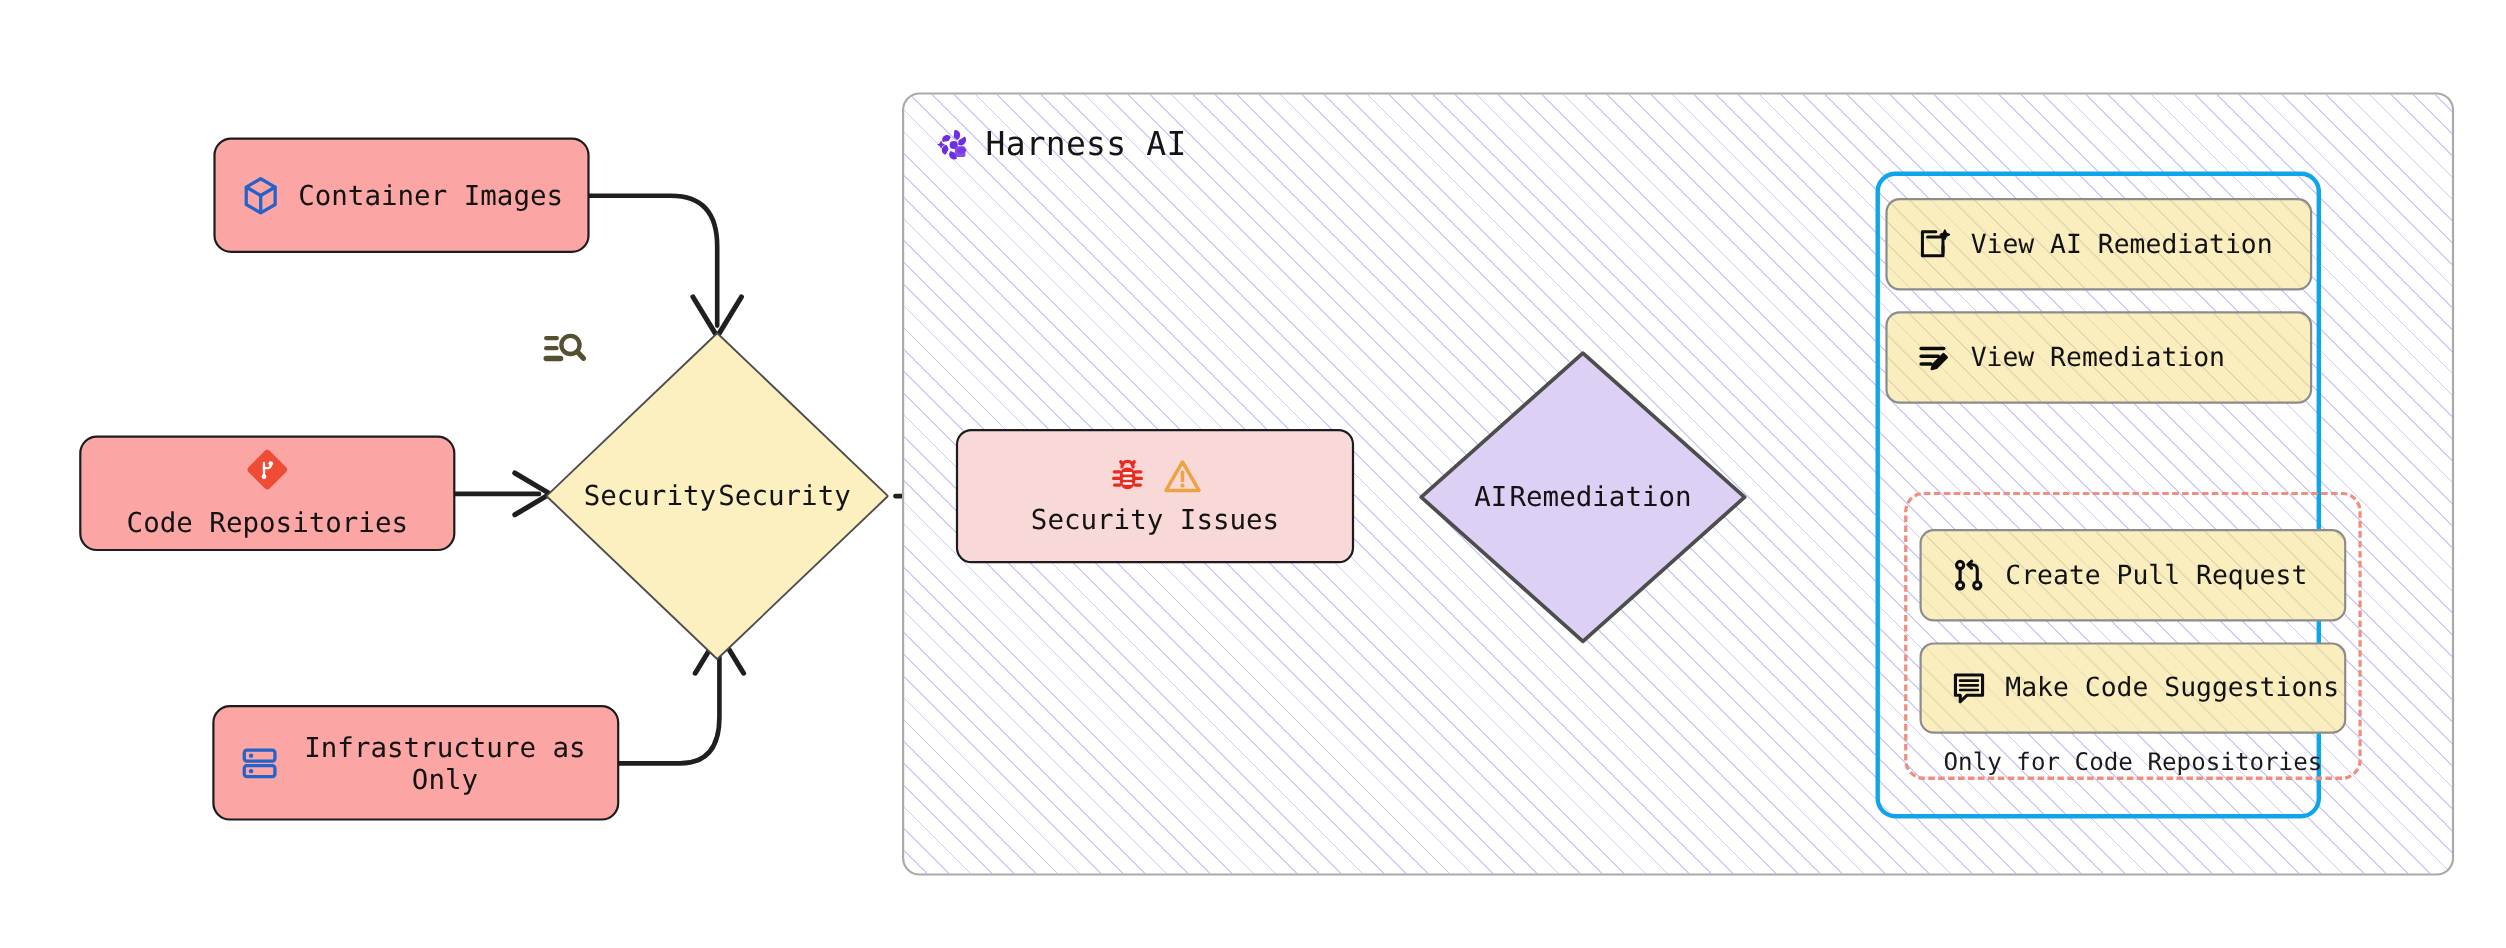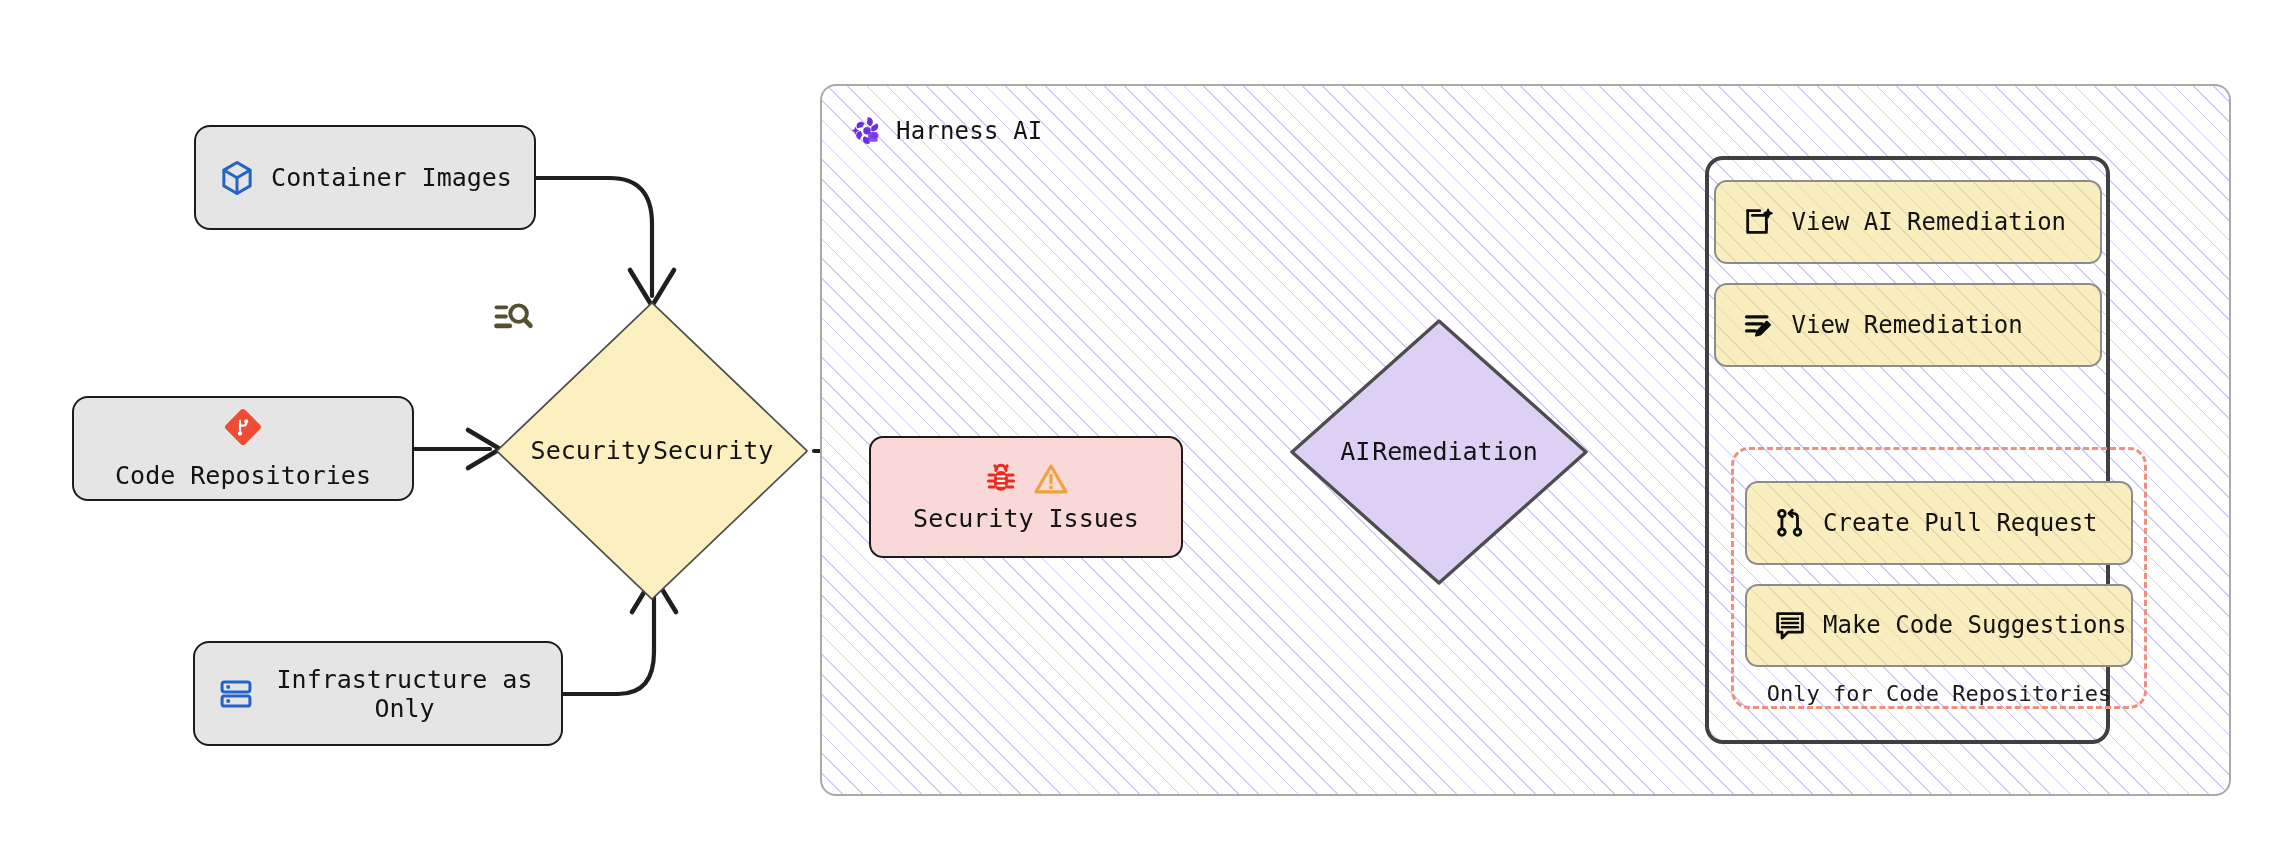--- a/index.html
+++ b/index.html
@@ -24,72 +24,71 @@
     background-color:#ffffff;
     background-image:repeating-linear-gradient(
       45deg,
       #cfcdf5 0px,#cfcdf5 1.1px,
       rgba(255,255,255,0) 1.1px,rgba(255,255,255,0) 14px);
     box-sizing:border-box;
   }
   .subgraph-title{
     position:absolute;left:28px;top:28px;
     display:flex;align-items:center;gap:12px;
-    font-size:24px;color:#141414;letter-spacing:.2px;
+    font-size:30px;color:#141414;letter-spacing:.2px;
     white-space:nowrap;
   }
   .harness-logo{width:34px;height:34px;display:block;flex:0 0 auto;}
 
   
   .node{
     position:absolute;
     display:flex;align-items:center;justify-content:center;
     box-sizing:border-box;
     text-align:center;
     color:#131313;
   }
   .rect-node{
     border:2.4px solid #1c1c1c;
     border-radius:16px;
-    background:#e5e5e5;
+    background:#fca5a5;
     gap:15px;
     font-size:25px;
     padding:0 22px;
   }
   .rect-node .ico{width:38px;height:38px;flex:0 0 auto;display:block;}
 
   
   .diamond-wrap{position:absolute;}
   .diamond-wrap svg{position:absolute;left:0;top:0;overflow:visible;}
   .diamond-label{
     position:absolute;left:0;top:0;width:100%;height:100%;
     display:flex;align-items:center;justify-content:center;
     font-size:25px;line-height:1.26;color:#131313;
     gap:2px;
   }
   .diamond-label .scan-ico{width:44px;height:44px;margin-bottom:8px;display:block;}
   .diamond-label .ln{white-space:nowrap;}
 
   
   .issues-node{
-    left:869px;top:390px;width:314px;height:122px;
+    left:869px;top:390px;width:362px;height:122px;
     border:2.4px solid #1c1c1c;border-radius:14px;
     background:#f9d8d8;
     flex-direction:column;gap:4px;
     font-size:25px;
-    margin-top:46px;
   }
   .issues-icons{display:flex;align-items:center;gap:14px;margin-bottom:3px;}
   .issues-icons svg{width:36px;height:36px;display:block;}
 
   
   .actions-panel{
     position:absolute;
     left:1705px;top:156px;width:405px;height:588px;
-    border:4px solid #404040;border-radius:18px;
+    border:4px solid #0ea5e9;border-radius:18px;
     background-color:rgba(255,255,255,0);
     box-sizing:border-box;
   }
   .actions-inner{
     position:absolute;left:0;top:0;width:100%;height:100%;
     display:flex;flex-direction:column;align-items:center;
     padding-top:20px;box-sizing:border-box;
   }
   .action-btn{
     width:388px;height:84px;

